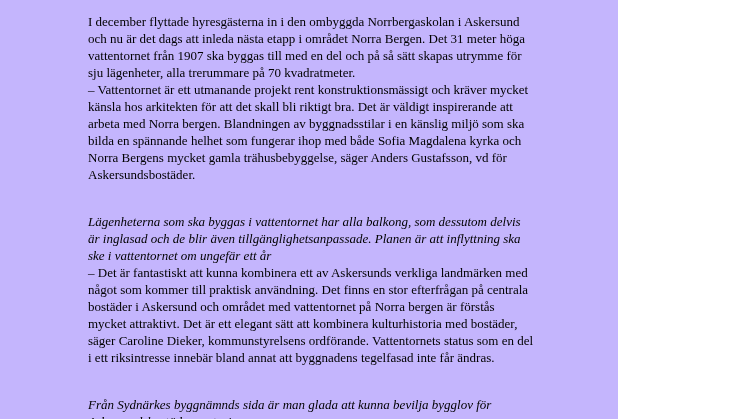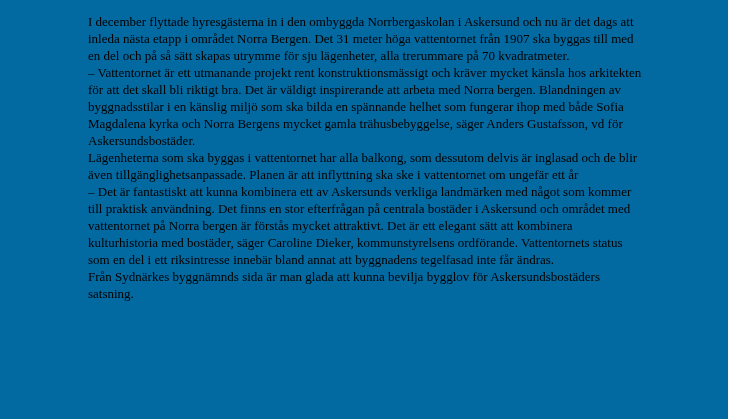--- a/index.html
+++ b/index.html
@@ -8,34 +8,36 @@
     background: #ffffff;
   }
   body {
     width: 746px;
     height: 419px;
     overflow: hidden;
     font-family: "Liberation Serif", "DejaVu Serif", serif;
   }
   .page {
     box-sizing: border-box;
-    width: 728px;
+    width: 618px;
     height: 419px;
     padding: 13px 84px 0 88px;
-    background: #0369a1;
+    background: #c4b5fd;
     color: #000000;
   }
   .para {
     margin: 0;
     font-size: 13px;
     line-height: 17px;
     text-align: left;
     white-space: pre-wrap;
   }
   .para.gap {
+    margin-top: 30px;
+    font-style: italic;
   }
 </style>
 </head>
 <body>
 
 <div class="page">
   <p class="para">I december flyttade hyresgästerna in i den ombyggda Norrbergaskolan i Askersund och nu är det dags att inleda nästa etapp i området Norra Bergen. Det 31 meter höga vattentornet från 1907 ska byggas till med en del och på så sätt skapas utrymme för sju lägenheter, alla trerummare på 70 kvadratmeter.</p>
   <p class="para">– Vattentornet är ett utmanande projekt rent konstruktionsmässigt och kräver mycket känsla hos arkitekten för att det skall bli riktigt bra. Det är väldigt inspirerande att arbeta med Norra bergen. Blandningen av byggnadsstilar i en känslig miljö som ska bilda en spännande helhet som fungerar ihop med både Sofia Magdalena kyrka och Norra Bergens mycket gamla trähusbebyggelse, säger Anders Gustafsson, vd för Askersundsbostäder.</p>
   <p class="para gap">Lägenheterna som ska byggas i vattentornet har alla balkong, som dessutom delvis är inglasad och de blir även tillgänglighetsanpassade. Planen är att inflyttning ska ske i vattentornet om ungefär ett år</p>
   <p class="para">– Det är fantastiskt att kunna kombinera ett av Askersunds verkliga landmärken med något som kommer till praktisk användning. Det finns en stor efterfrågan på centrala bostäder i Askersund och området med vattentornet på Norra bergen är förstås mycket attraktivt. Det är ett elegant sätt att kombinera kulturhistoria med bostäder, säger Caroline Dieker, kommunstyrelsens ordförande. Vattentornets status som en del i ett riksintresse innebär bland annat att byggnadens tegelfasad inte får ändras.</p>

